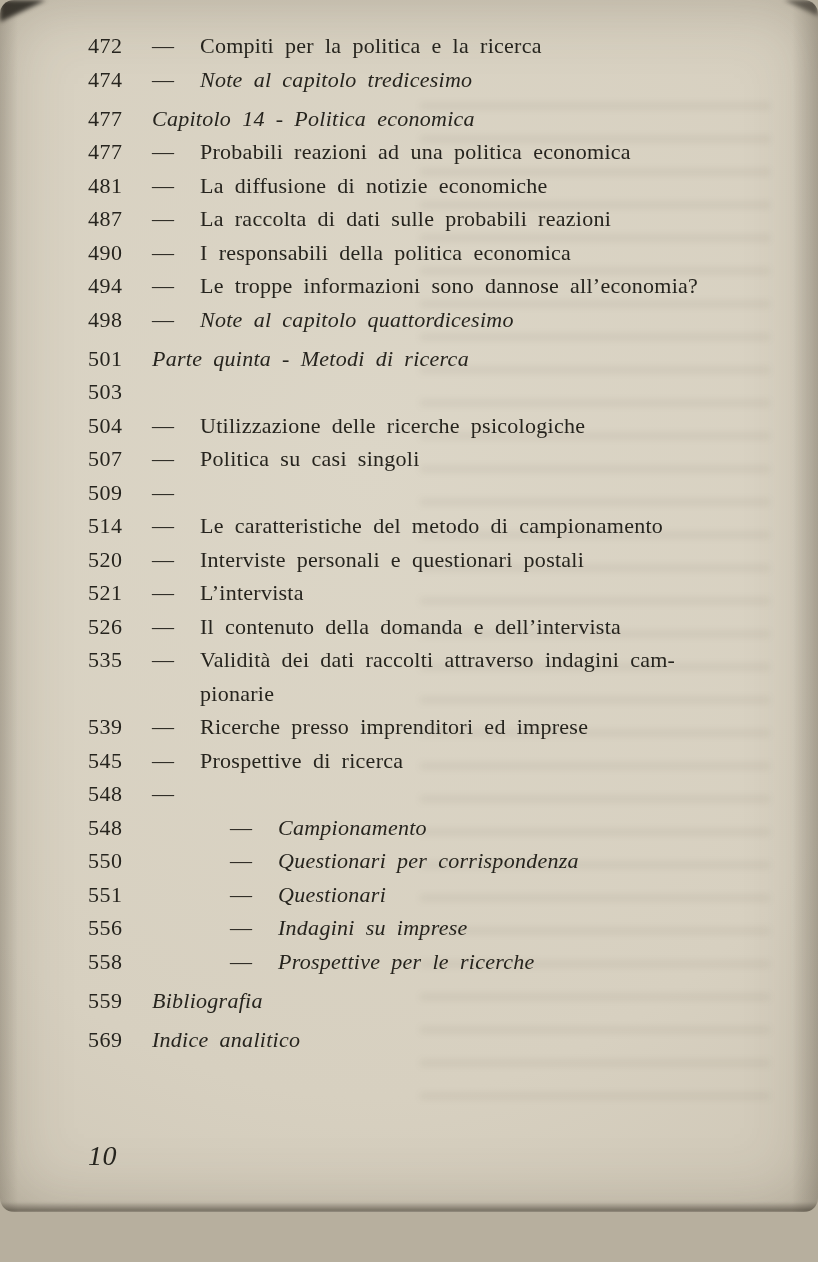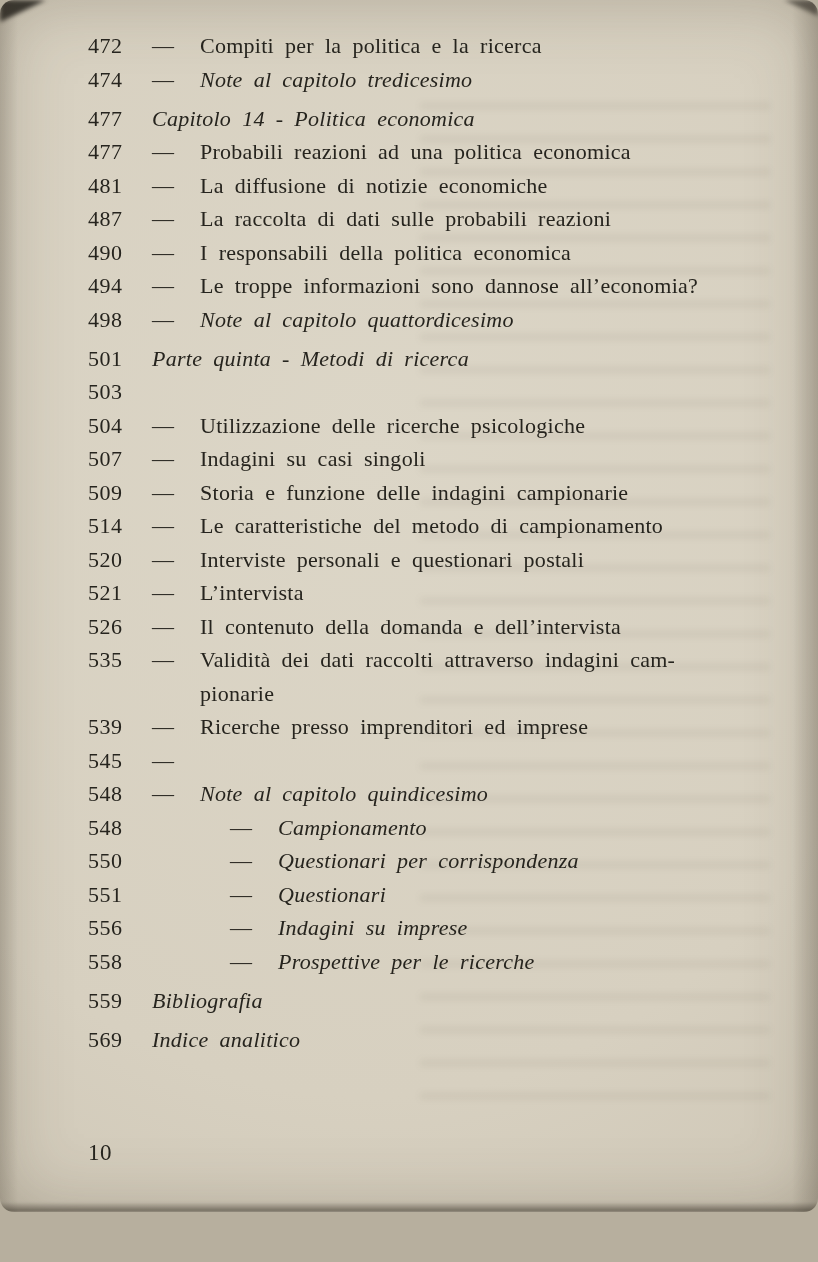--- a/index.html
+++ b/index.html
@@ -86,22 +86,23 @@
   .txt{
     word-spacing:.24em;
     letter-spacing:.012em;
   }
   .roman{font-style:normal;text-align:center;}
   .italic{font-style:italic;}
   .folio{
     position:absolute;
     left:88px;
     top:1140px;
-    font-size:23px;
+    font-size:28px;
     letter-spacing:.02em;
+    font-style:italic;
   }
 </style>
 </head>
 <body>
 
 <div class="page">
   <div class="bleed"></div>
   <div class="corner-tl"></div>
   <div class="corner-tr"></div>
   <div class="edge-right"></div>
@@ -161,26 +162,25 @@
         <span class="num">503</span>
       </div>
       <div class="row">
         <span class="num">504</span>
         <span class="dash">—</span>
         <span class="txt"><span class="roman">Utilizzazione delle ricerche psicologiche</span></span>
       </div>
       <div class="row">
         <span class="num">507</span>
         <span class="dash">—</span>
-        <span class="txt"><span class="roman">Indagini su casi singoli</span></span>
+        <span class="txt"><span class="roman">Politica su casi singoli</span></span>
       </div>
       <div class="row">
         <span class="num">509</span>
         <span class="dash">—</span>
-        <span class="txt"><span class="roman">Storia e funzione delle indagini campionarie</span></span>
       </div>
       <div class="row">
         <span class="num">514</span>
         <span class="dash">—</span>
         <span class="txt"><span class="roman">Le caratteristiche del metodo di campionamento</span></span>
       </div>
       <div class="row">
         <span class="num">520</span>
         <span class="dash">—</span>
         <span class="txt"><span class="roman">Interviste personali e questionari postali</span></span>
@@ -206,25 +206,25 @@
         <span class="txt"><span class="roman">pionarie</span></span>
       </div>
       <div class="row">
         <span class="num">539</span>
         <span class="dash">—</span>
         <span class="txt"><span class="roman">Ricerche presso imprenditori ed imprese</span></span>
       </div>
       <div class="row">
         <span class="num">545</span>
         <span class="dash">—</span>
+        <span class="txt"><span class="roman">Prospettive di ricerca</span></span>
       </div>
       <div class="row">
         <span class="num">548</span>
         <span class="dash">—</span>
-        <span class="txt"><span class="italic">Note al capitolo quindicesimo</span></span>
       </div>
       <div class="row">
         <span class="num">548</span>
         <span class="dash lvl2">—</span>
         <span class="txt"><span class="italic">Campionamento</span></span>
       </div>
       <div class="row">
         <span class="num">550</span>
         <span class="dash lvl2">—</span>
         <span class="txt"><span class="italic">Questionari per corrispondenza</span></span>

